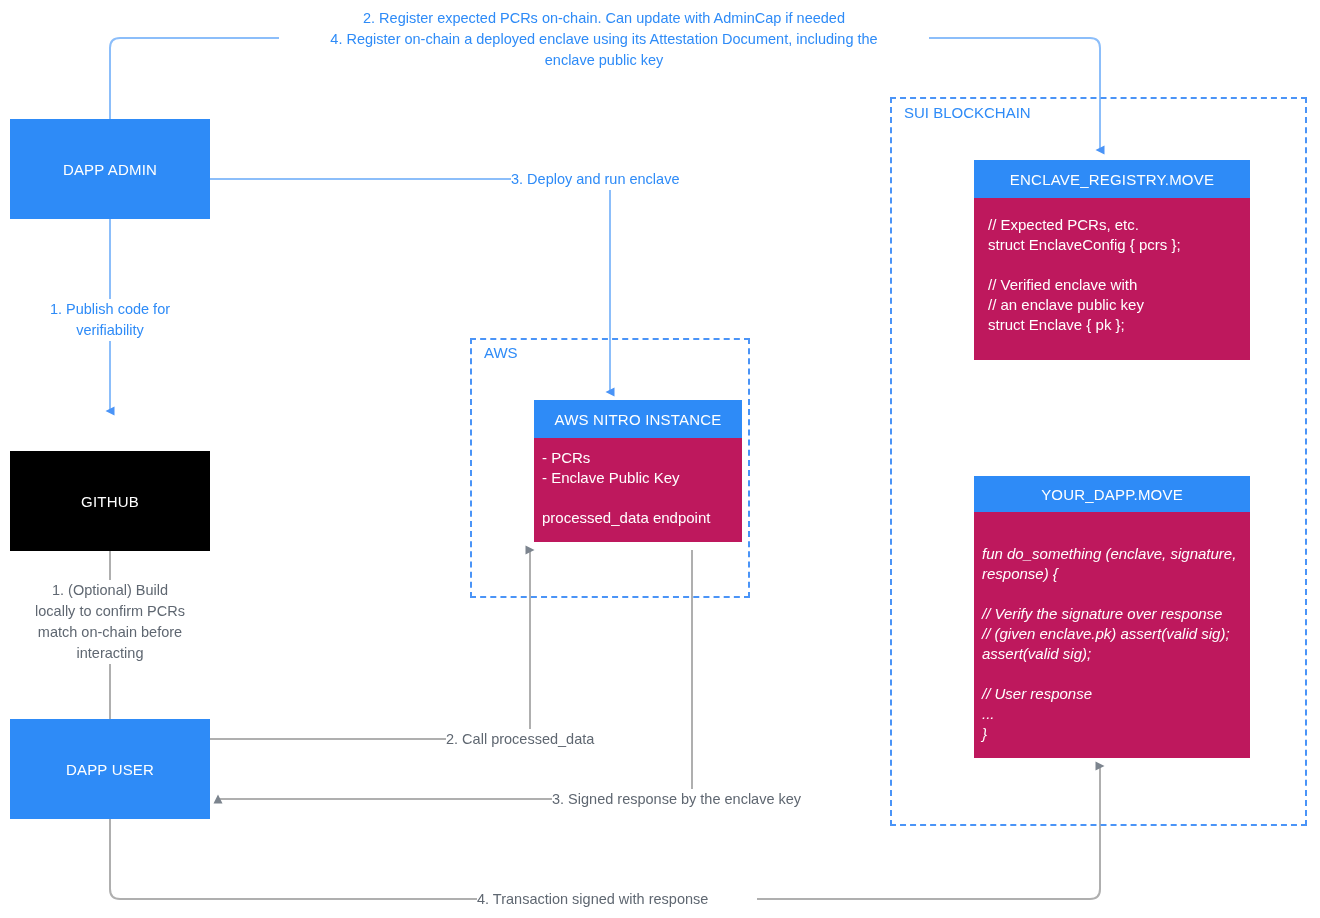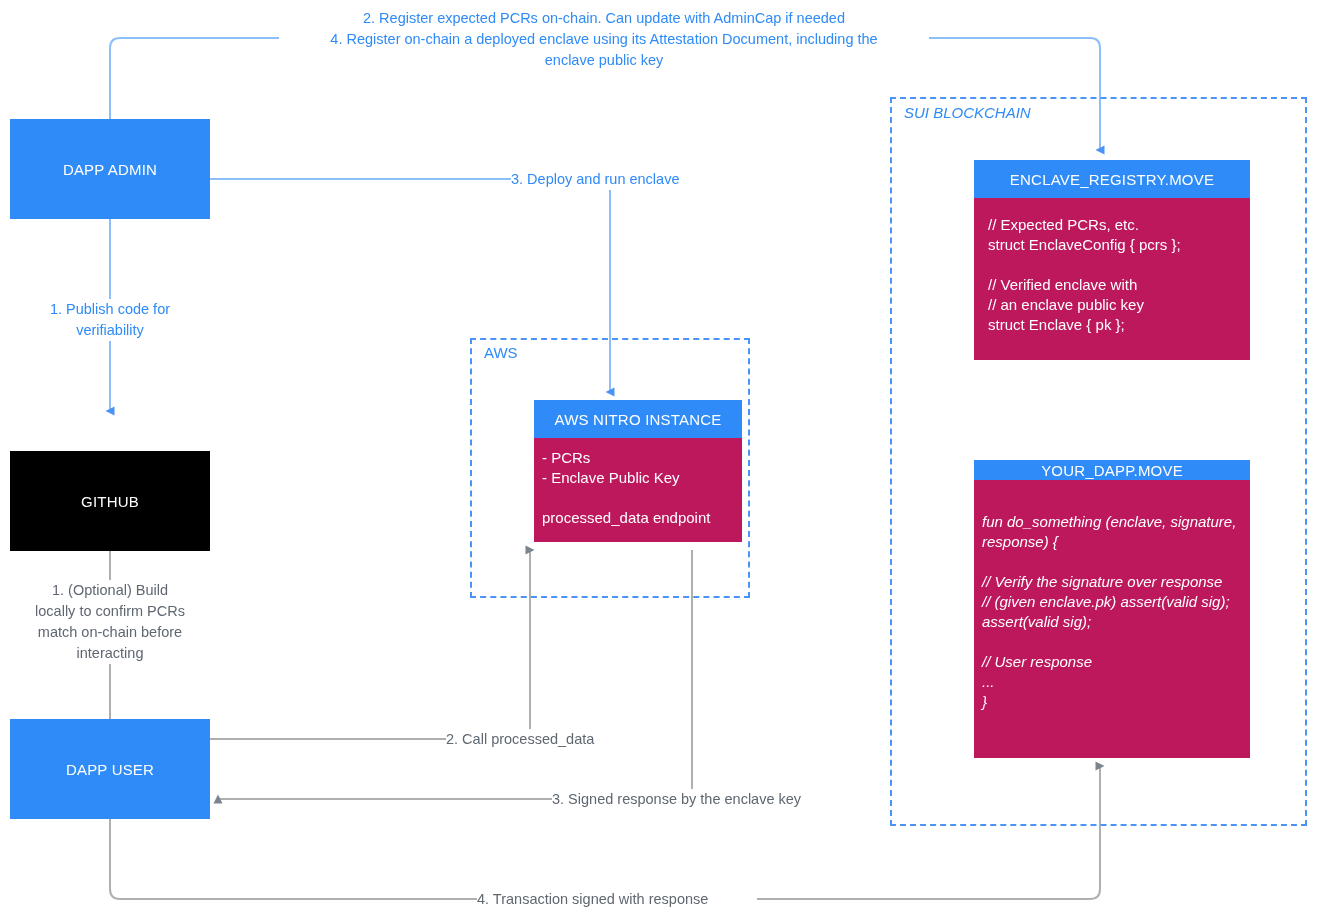--- a/index.html
+++ b/index.html
@@ -126,21 +126,21 @@
 
     <path d="M692,550 L692,799 L218,799" fill="none" stroke="#AFAFAF" stroke-width="2" marker-end="url(#arrowGray)"></path>
 
     <path d="M110,819 L110,889 Q110,899 120,899 L1090,899 Q1100,899 1100,889 L1100,766" fill="none" stroke="#AFAFAF" stroke-width="2" marker-end="url(#arrowGray)"></path>
   </svg>
 
   <div class="group" style="left:470px; top:338px; width:280px; height:260px;"></div>
   <div class="group-label" style="left:478px; top:344px;">AWS</div>
 
   <div class="group" style="left:890px; top:97px; width:417px; height:729px;"></div>
-  <div class="group-label" style="left:898px; top:104px;font-style:italic;">SUI BLOCKCHAIN</div>
+  <div class="group-label" style="left:898px; top:104px;">SUI BLOCKCHAIN</div>
 
   <div class="node blue" style="left:10px; top:119px; width:200px; height:100px;">
     <span>DAPP ADMIN</span>
   </div>
 
   <div class="node black" style="left:10px; top:419px; width:200px; height:100px;">
     <span>GITHUB</span>
   </div>
 
   <div class="node blue" style="left:10px; top:719px; width:200px; height:100px;">
@@ -159,21 +159,21 @@
     <div class="mod-head" style="height:38px;">ENCLAVE_REGISTRY.MOVE</div>
     <div class="mod-body" style="padding:17px 0 0 14px;">// Expected PCRs, etc.
 struct EnclaveConfig { pcrs };
 
 // Verified enclave with
 // an enclave public key
 struct Enclave { pk };</div>
   </div>
 
   <div class="module" style="left:950px; top:460px; width:300px; height:298px;">
-    <div class="mod-head" style="height:20px;">YOUR_DAPP.MOVE</div>
+    <div class="mod-head" style="height:36px;margin-top:16px;">YOUR_DAPP.MOVE</div>
     <div class="mod-body" style="padding:32px 0 0 8px;font-style:italic;">fun do_something (enclave, signature,
 response) {
 
 // Verify the signature over response
 // (given enclave.pk) assert(valid sig);
 assert(valid sig);
 
 // User response
 ...
 }</div>

